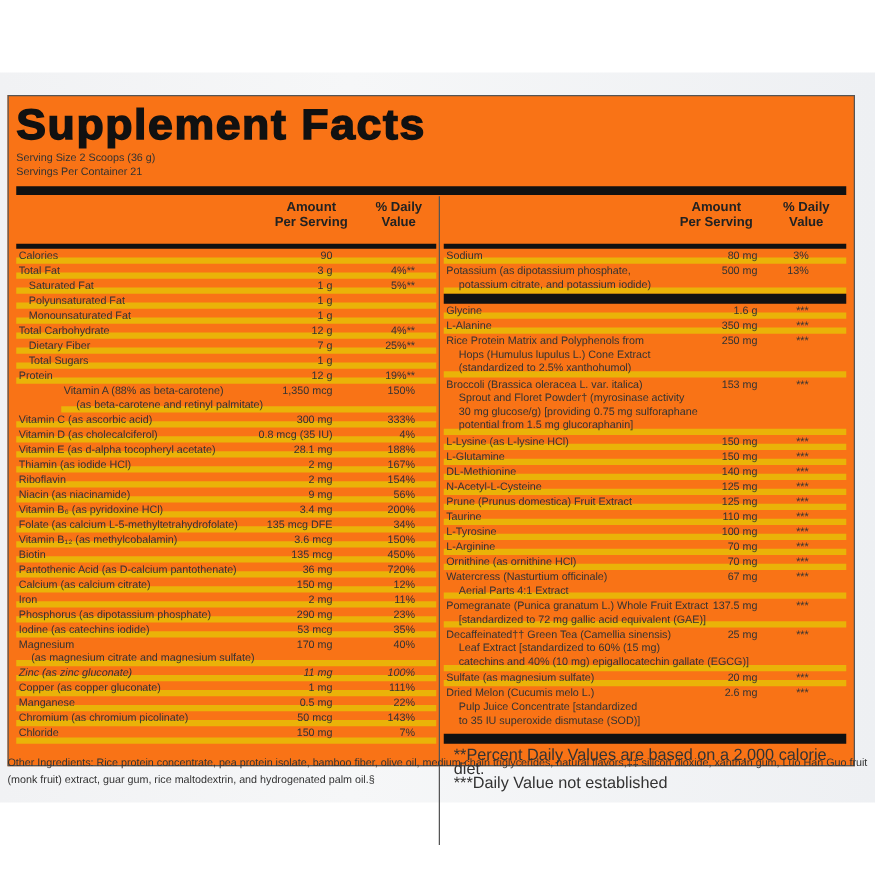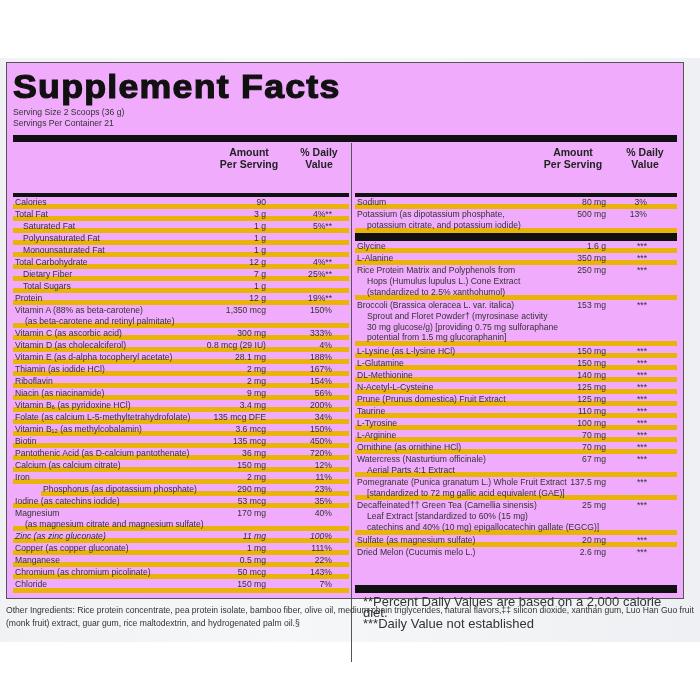--- a/index.html
+++ b/index.html
@@ -8,34 +8,34 @@
     background: #ffffff;
     font-family: "Liberation Sans", sans-serif;
     color: #222;
     position: relative;
   }
   .bg {
     position: absolute; left: 0; top: 58px; width: 700px; height: 584px;
     background: linear-gradient(90deg, #f1f2f4 0%, #f6f7f8 40%, #eef0f3 100%);
   }
   .label {
-    position: absolute; left: 6px; top: 62px; width: 678px; height: 537px;
-    background: #f0abfc; border: 1px solid #555; box-sizing: border-box;
+    position: absolute; left: 6px; top: 76px; width: 678px; height: 537px;
+    background: #f97316; border: 1px solid #555; box-sizing: border-box;
   }
   .title {
     position: absolute; left: 6px; top: 4px;
     font-family: "Liberation Sans", sans-serif; font-weight: 900;
     font-size: 34px; letter-spacing: 1.2px; color: #111;
     line-height: 38px; transform: scaleX(1.05); transform-origin: left;
     -webkit-text-stroke: 1.2px #111;
   }
   .serving { position: absolute; left: 6px; top: 44px; font-size: 8.6px; line-height: 11px; color: #333; }
   .thickbar { position: absolute; height: 7px; background: #111; }
   .col { position: absolute; top: 80px; }
-  .colhdr { position: relative; height: 50px; }
+  .colhdr { position: relative; height: 38px; }
   .colhdr .h { position: absolute; font-weight: bold; font-size: 10.5px; line-height: 11.5px; text-align: center; color: #222; }
   .medbar { height: 4px; background: #111; }
   .row { position: relative; border-bottom: 5px solid #eab308; font-size: 8.6px; line-height: 10.8px; color: #333; padding: 0; box-sizing: border-box; }
   .row .n { position: absolute; left: 2px; top: 0; white-space: pre-line; }
   .row .a { position: absolute; top: 0; text-align: right; white-space: nowrap; }
   .row .d { position: absolute; top: 0; text-align: right; white-space: nowrap; }
   .row.ind .n { left: 10px; }
   .row .n .sub { padding-left: 10px; display: block; }
   .left-col .row .a { right: 83px; }
   .left-col .row .d { right: 17px; }
@@ -106,33 +106,33 @@
         <div class="row ind" style="height: 12px;">
           <div class="n"><span>Total Sugars</span></div>
           <div class="a">1 g</div>
           <div class="d"></div>
         </div>
         <div class="row" style="height: 12px;">
           <div class="n"><span>Protein</span></div>
           <div class="a">12 g</div>
           <div class="d">19%**</div>
         </div>
-        <div class="row" style="height: 23px;">
+        <div class="row" style="height: 23px; margin-left: 36px;">
           <div class="n"><span>Vitamin A (88% as beta-carotene)</span><span class="sub">(as beta-carotene and retinyl palmitate)</span></div>
           <div class="a">1,350 mcg</div>
           <div class="d">150%</div>
         </div>
         <div class="row" style="height: 12px;">
           <div class="n"><span>Vitamin C (as ascorbic acid)</span></div>
           <div class="a">300 mg</div>
           <div class="d">333%</div>
         </div>
         <div class="row" style="height: 12px;">
           <div class="n"><span>Vitamin D (as cholecalciferol)</span></div>
-          <div class="a">0.8 mcg (29 IU)</div>
+          <div class="a">0.8 mcg (35 IU)</div>
           <div class="d">4%</div>
         </div>
         <div class="row" style="height: 12px;">
           <div class="n"><span>Vitamin E (as d-alpha tocopheryl acetate)</span></div>
           <div class="a">28.1 mg</div>
           <div class="d">188%</div>
         </div>
         <div class="row" style="height: 12px;">
           <div class="n"><span>Thiamin (as iodide HCl)</span></div>
           <div class="a">2 mg</div>
@@ -176,21 +176,21 @@
         <div class="row" style="height: 12px;">
           <div class="n"><span>Calcium (as calcium citrate)</span></div>
           <div class="a">150 mg</div>
           <div class="d">12%</div>
         </div>
         <div class="row" style="height: 12px;">
           <div class="n"><span>Iron</span></div>
           <div class="a">2 mg</div>
           <div class="d">11%</div>
         </div>
-        <div class="row" style="height: 12px; margin-left: 28px;">
+        <div class="row" style="height: 12px;">
           <div class="n"><span>Phosphorus (as dipotassium phosphate)</span></div>
           <div class="a">290 mg</div>
           <div class="d">23%</div>
         </div>
         <div class="row" style="height: 12px;">
           <div class="n"><span>Iodine (as catechins iodide)</span></div>
           <div class="a">53 mcg</div>
           <div class="d">35%</div>
         </div>
         <div class="row" style="height: 23px;">
@@ -333,21 +333,22 @@
 catechins and 40% (10 mg) epigallocatechin gallate (EGCG)]</span></div>
           <div class="a">25 mg</div>
           <div class="d">***</div>
         </div>
         <div class="row" style="height: 12px;">
           <div class="n"><span>Sulfate (as magnesium sulfate)</span></div>
           <div class="a">20 mg</div>
           <div class="d">***</div>
         </div>
         <div class="row" style="height: 36px; border-bottom: none;">
-          <div class="n"><span>Dried Melon (Cucumis melo L.)</span></div>
+          <div class="n"><span>Dried Melon (Cucumis melo L.)</span><span class="sub">Pulp Juice Concentrate [standardized
+to 35 IU superoxide dismutase (SOD)]</span></div>
           <div class="a">2.6 mg</div>
           <div class="d">***</div>
         </div>
       </div>
     <div class="thickbar" style="position:relative; height:8px; margin-top:2px;"></div>
     <div class="notes">
       <div>**Percent Daily Values are based on a 2,000 calorie diet.</div>
       <div>***Daily Value not established</div>
     </div>
   </div>

